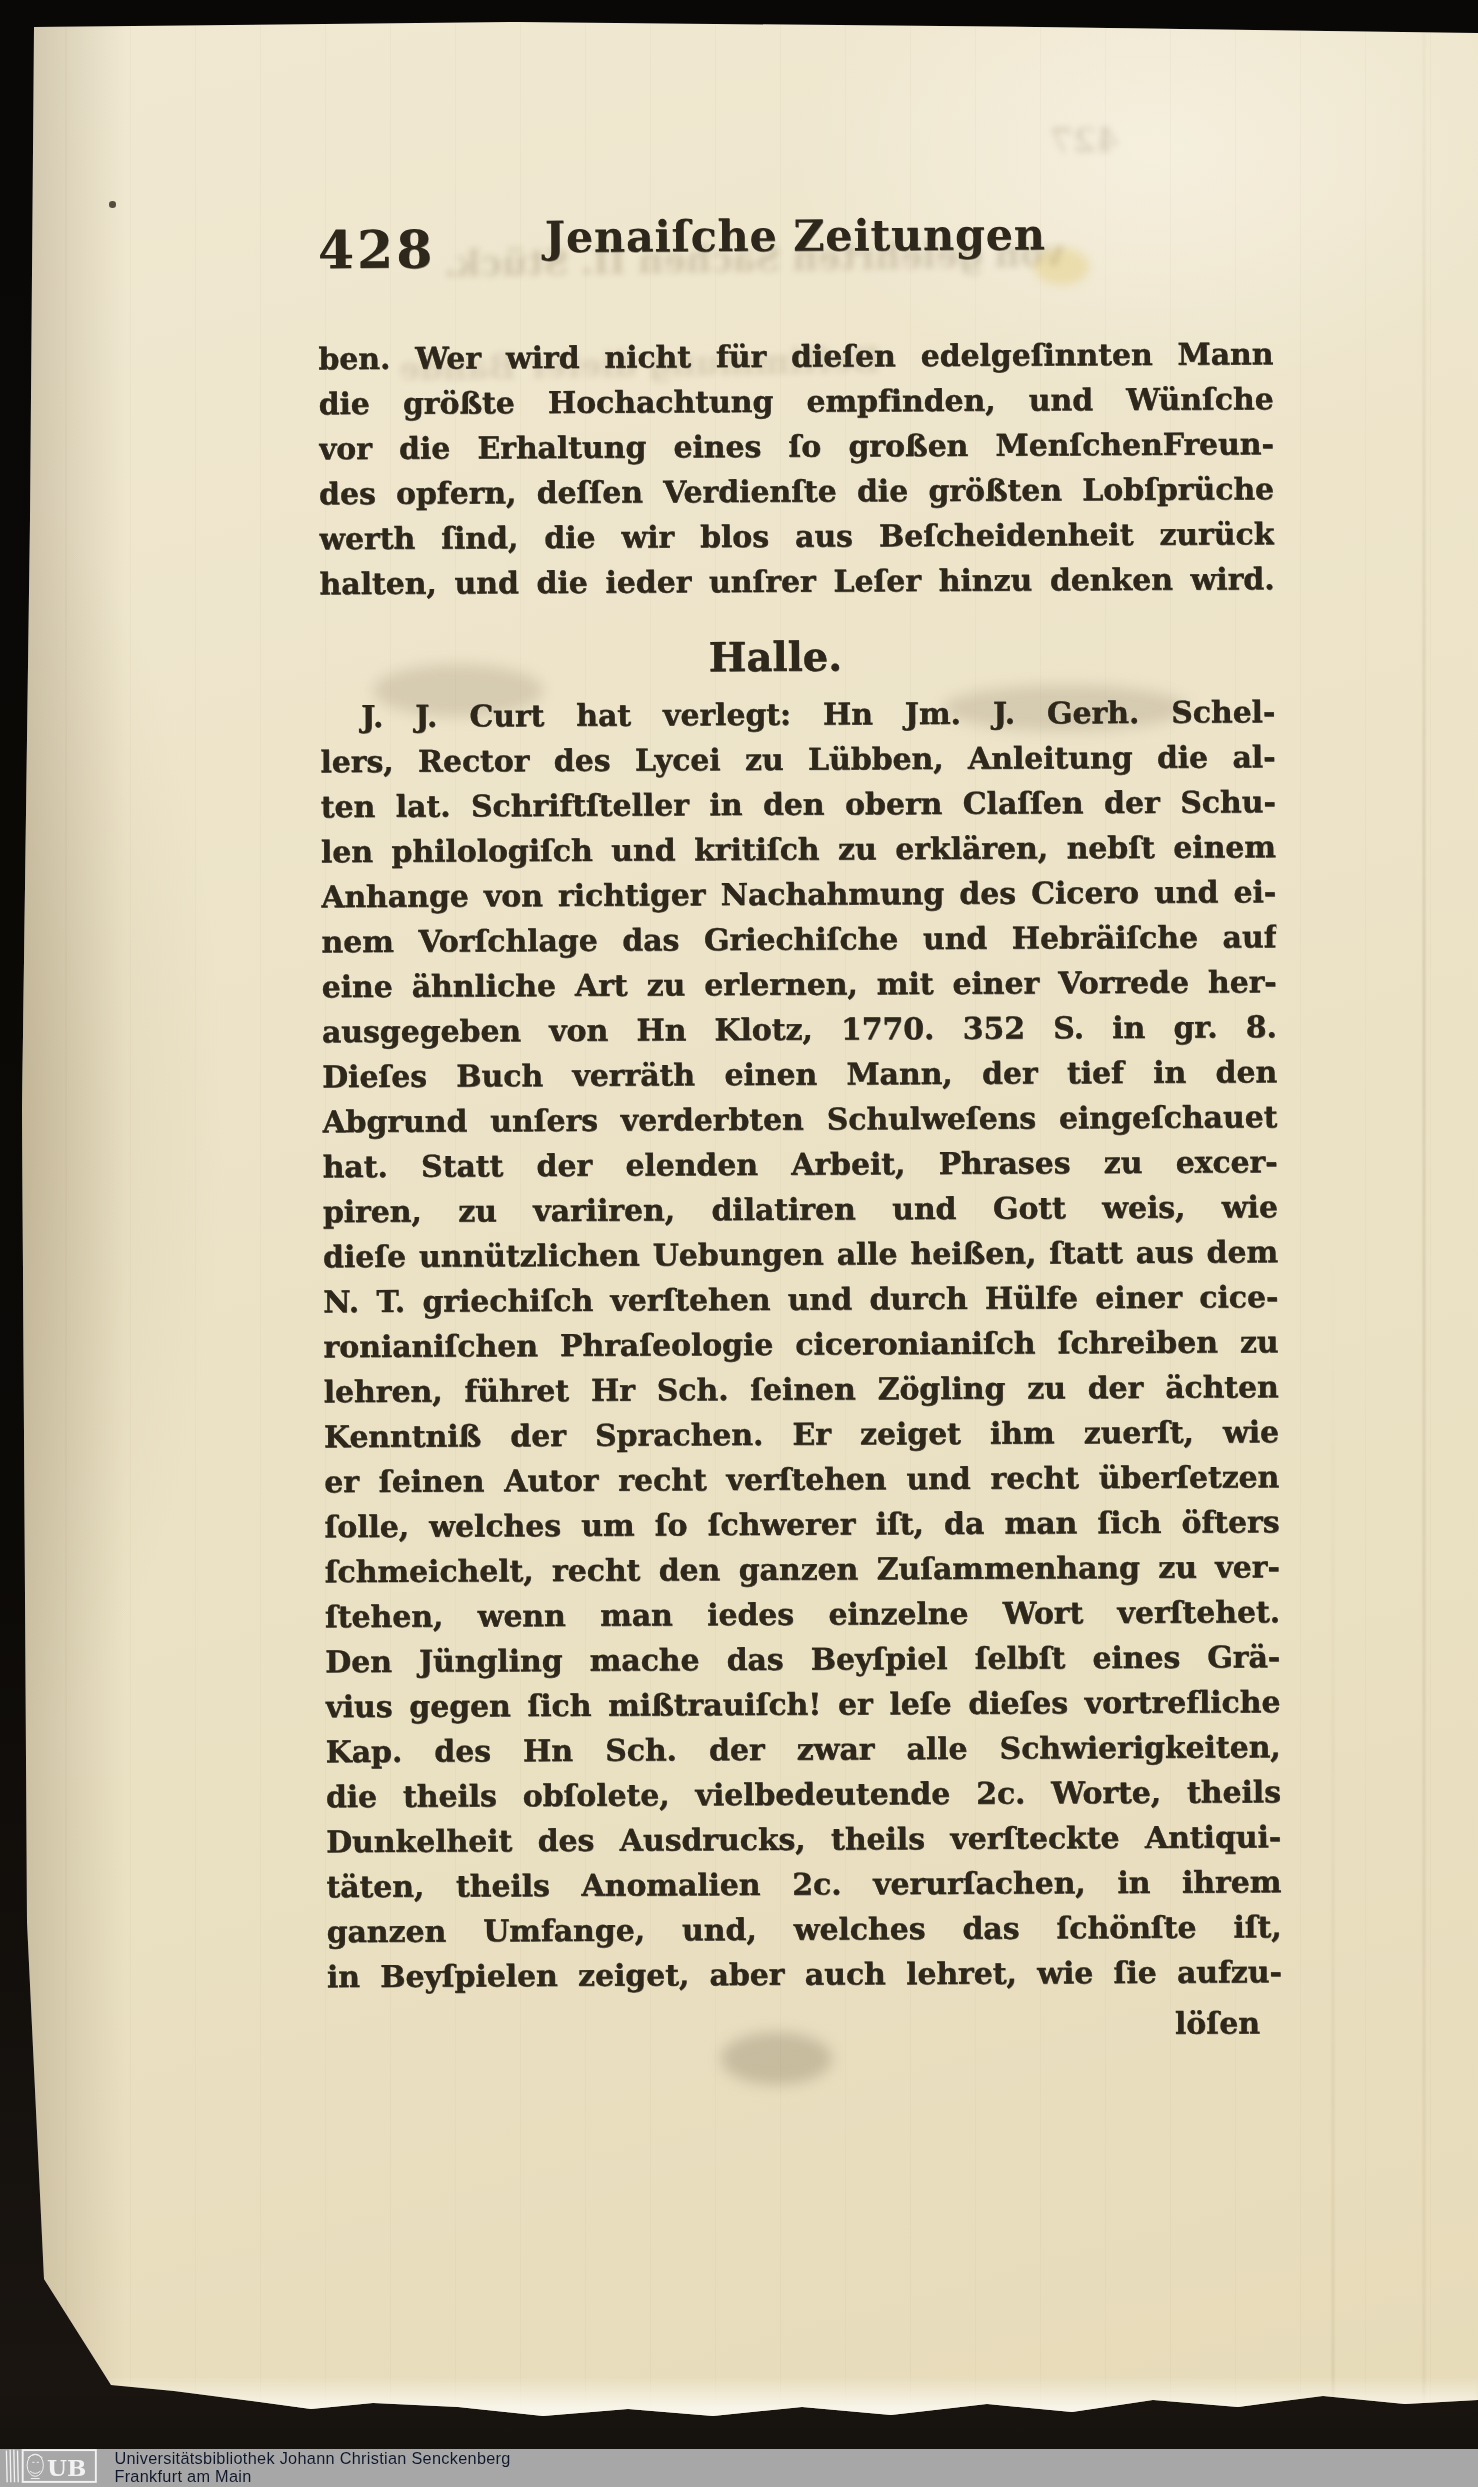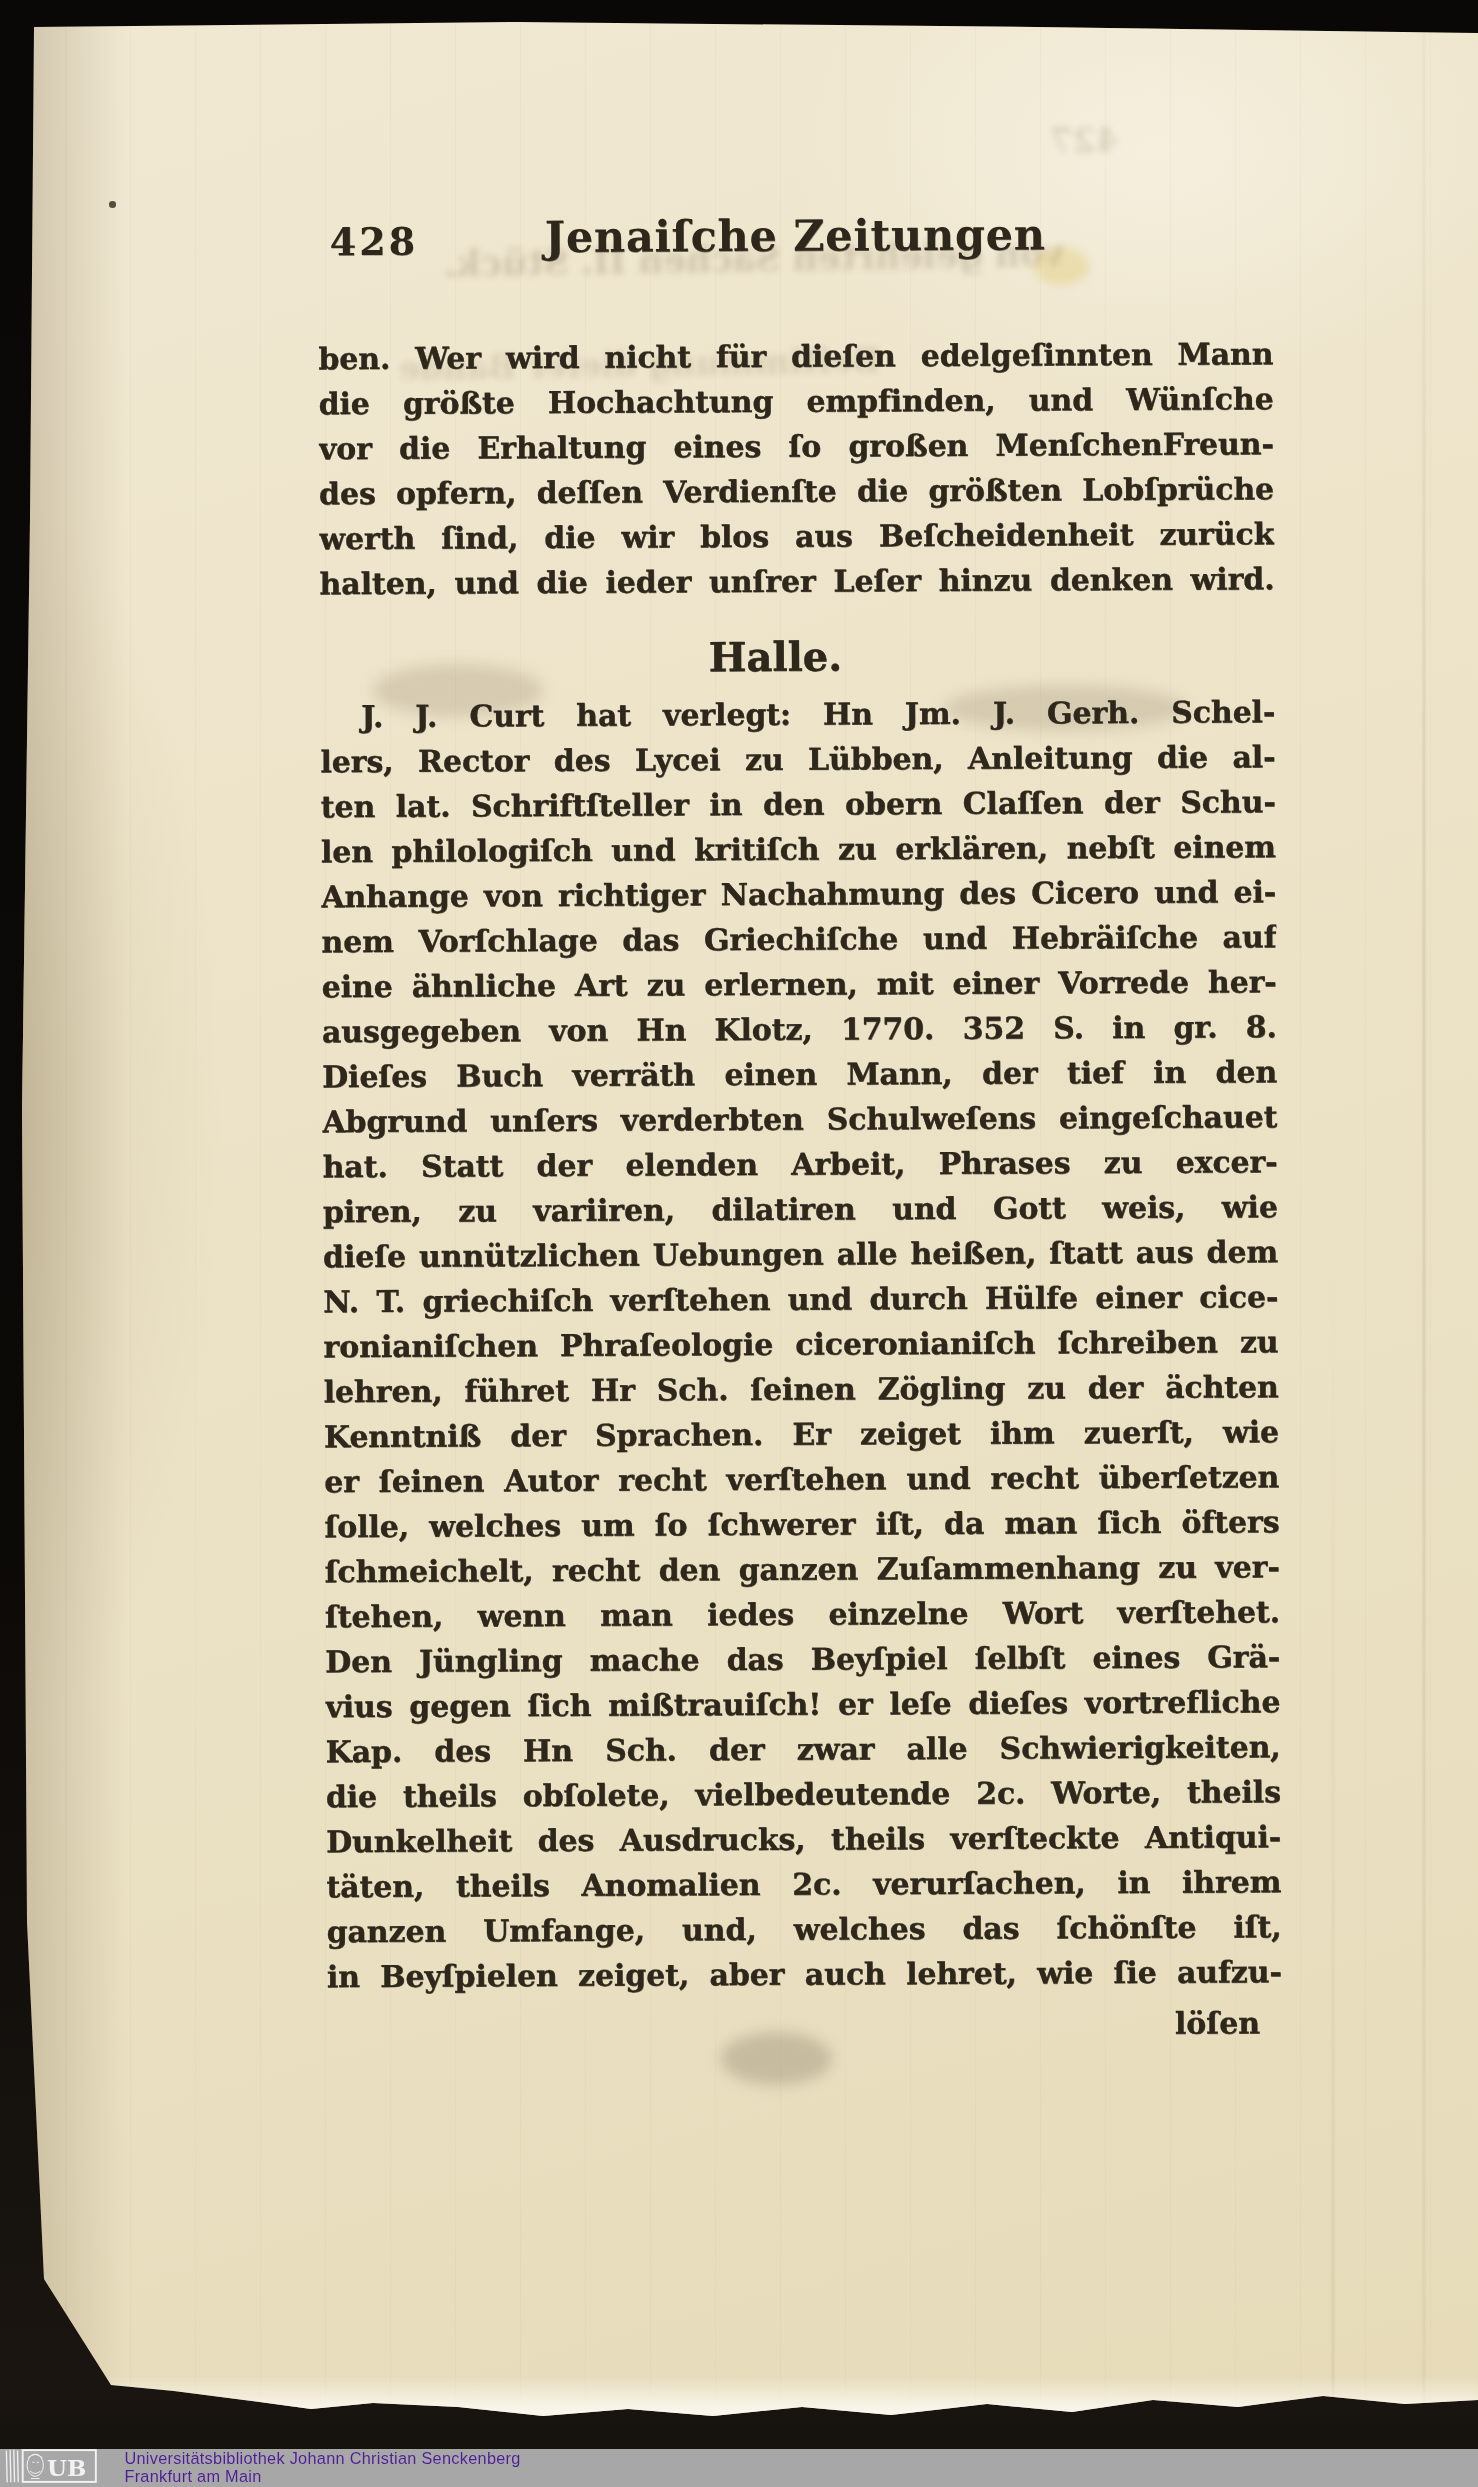--- a/index.html
+++ b/index.html
@@ -34,42 +34,42 @@
   .ghost{position:absolute;transform:scaleX(-1) rotate(1deg);filter:blur(3px);
          opacity:.33;color:#8f8164;font-weight:700;white-space:nowrap;}
   .smudge{position:absolute;border-radius:50%;filter:blur(6.7px);background:rgba(112,96,68,.18);}
   .yellow-spot{position:absolute;left:1034px;top:248px;width:55px;height:37px;border-radius:50%;
          background:rgba(224,196,96,.34);filter:blur(4.4px);}
   .ink-dot{position:absolute;left:109px;top:201px;width:7.4px;height:6.7px;border-radius:50%;
          background:#3a3226;opacity:.85;filter:blur(0.4px);}
   
   .textblock{position:absolute;inset:0;transform:rotate(-0.3deg);color:#2e271b;}
   .running-head{position:absolute;top:211px;left:323px;width:955px;height:68px;}
-  .pagenum{position:absolute;left:12px;top:6px;font-size:38px;font-weight:700;
+  .pagenum{position:absolute;left:0;top:6px;font-size:52px;font-weight:700;
            letter-spacing:3px;text-shadow:0.4px 0.6px 0.5px rgba(43,36,26,.5);}
   .journal{position:absolute;left:0;right:0;text-align:center;top:0;font-size:43px;font-weight:700;
            letter-spacing:0.7px;text-shadow:0.4px 0.7px 0.6px rgba(43,36,26,.55);}
   .para{position:absolute;left:323px;width:955px;}
   .p1{top:334px;}
   .p2{top:692px;}
   .line{height:45px;line-height:45px;font-size:30px;font-weight:700;overflow:hidden;
         text-align:justify;text-align-last:justify;word-spacing:1.5px;letter-spacing:-0.1px;
         -webkit-text-stroke:0.3px #2e271b;text-shadow:0.4px 0.7px 0.5px rgba(43,36,26,.5);}
   .p2 .line.indent{text-indent:41px;}
   .halle{position:absolute;top:633px;left:323px;width:911px;text-align:center;
         font-size:40px;font-weight:700;-webkit-text-stroke:0.4px #2e271b;
         text-shadow:0.4px 0.7px 0.6px rgba(43,36,26,.55);}
   .catchword{position:absolute;top:2008px;left:323px;width:933px;text-align:right;
         font-size:30px;font-weight:700;-webkit-text-stroke:0.3px #2e271b;
         text-shadow:0.4px 0.7px 0.5px rgba(43,36,26,.5);color:#2e271b;}
   
   .footer{position:absolute;left:0;right:0;bottom:0;height:38px;background:#a7a7a7;
           display:flex;align-items:flex-start;font-family:"Liberation Sans",sans-serif;}
   .ub-logo{margin-left:4.4px;flex:0 0 auto;}
-  .footer-text{margin-left:25px;color:#4c1d95;font-size:16.3px;line-height:18px;
+  .footer-text{margin-left:15px;color:#0f172a;font-size:16.3px;line-height:18px;
           letter-spacing:0.3px;text-shadow:0 0 0.7px rgba(255,255,255,.25);}
 </style>
 </head>
 <body>
 
 <div class="scan">
   <div class="paper">
     <div class="chain-lines"></div>
     <div class="gutter-shade"></div>
 

